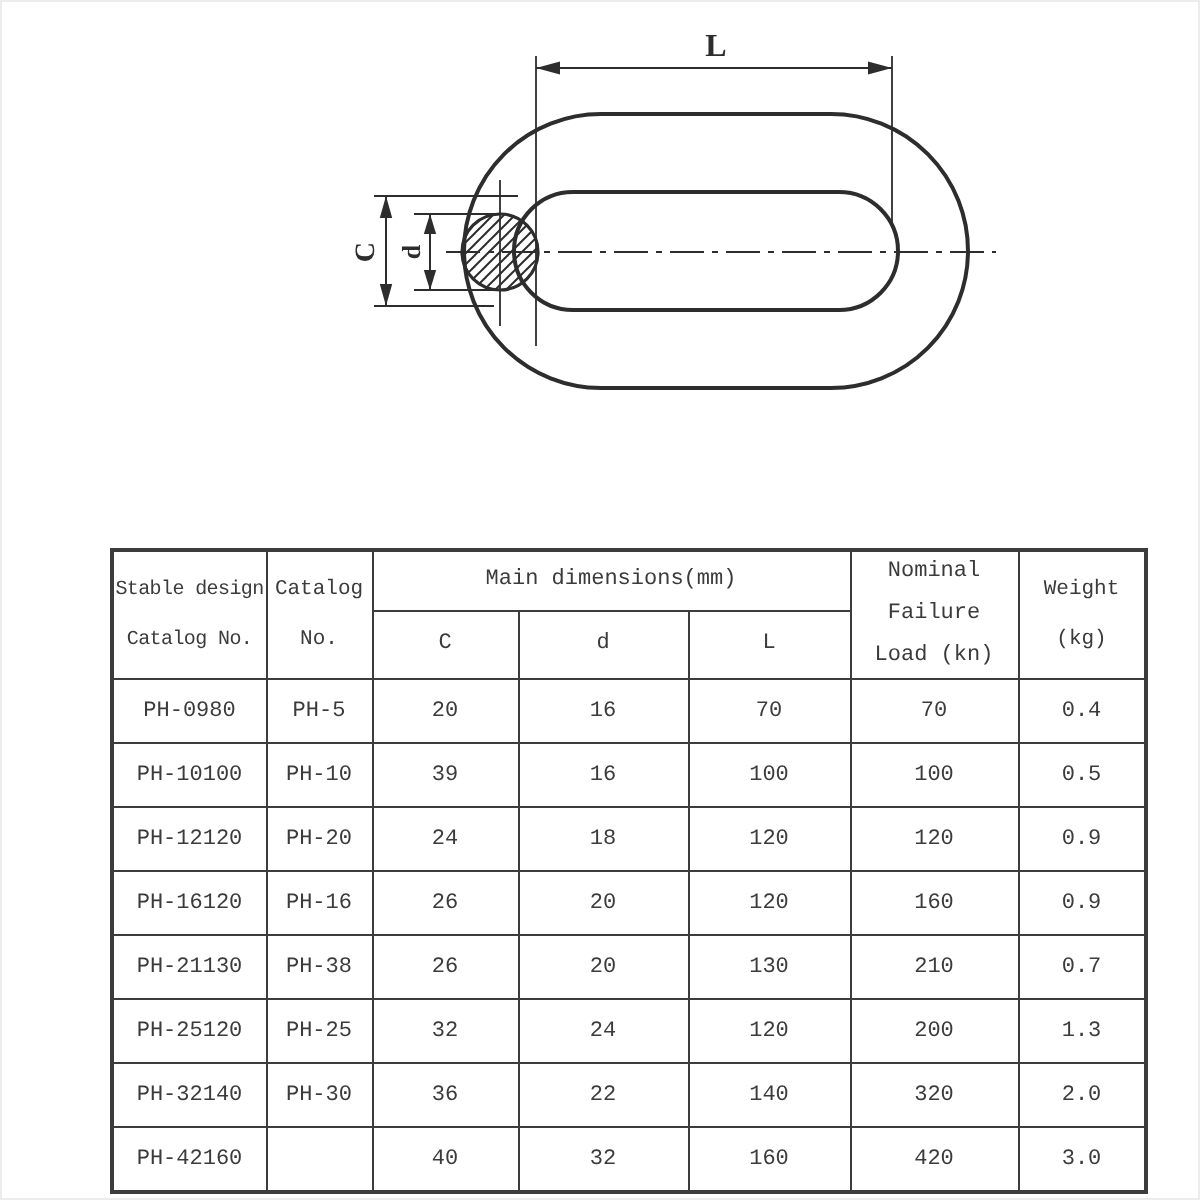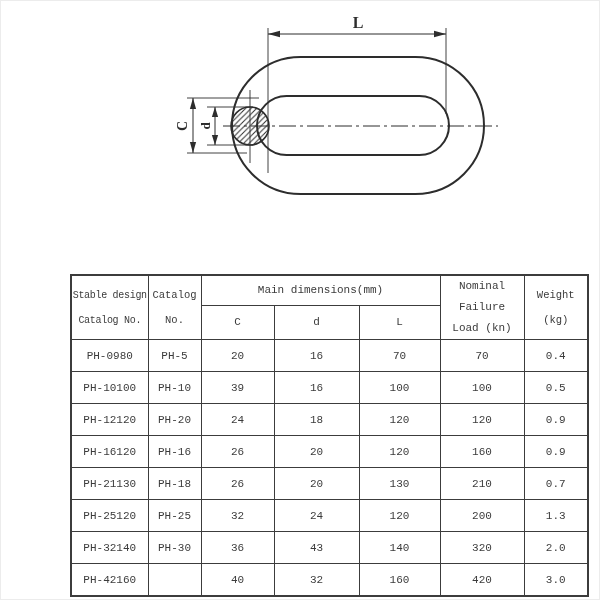--- a/index.html
+++ b/index.html
@@ -3,21 +3,21 @@
 <meta charset="utf-8">
 <style>
   html,body { margin:0; padding:0; background:#fff; }
   .page {
     position:relative; width:600px; height:600px; background:#ffffff;
     font-family:"Liberation Mono","DejaVu Sans Mono",monospace;
     overflow:hidden; box-sizing:border-box; border:1px solid #ececec;
   }
   .drawing { position:absolute; left:0; top:0; }
   table.spec {
-    position:absolute; left:69px; top:273px; width:517px;
+    position:absolute; left:54px; top:273px; width:517px;
     border-collapse:collapse; table-layout:fixed;
     border:2px solid #3c3c3c;
   }
   .spec th, .spec td {
     border:1px solid #3c3c3c; text-align:center; vertical-align:middle;
     color:#3b3b3b; font-weight:normal; padding:0; overflow:hidden;
   }
   .spec td { height:31px; font-size:11px; }
   .th-span { white-space:pre-line; line-height:25px; font-size:10.5px; }
   .th-col1 { font-size:10px; letter-spacing:-0.3px; }
@@ -134,41 +134,41 @@
         <td>PH-16120</td>
         <td>PH-16</td>
         <td>26</td>
         <td>20</td>
         <td>120</td>
         <td>160</td>
         <td>0.9</td>
       </tr>
       <tr>
         <td>PH-21130</td>
-        <td>PH-18</td>
+        <td>PH-38</td>
         <td>26</td>
         <td>20</td>
         <td>130</td>
         <td>210</td>
         <td>0.7</td>
       </tr>
       <tr>
         <td>PH-25120</td>
         <td>PH-25</td>
         <td>32</td>
         <td>24</td>
         <td>120</td>
         <td>200</td>
         <td>1.3</td>
       </tr>
       <tr>
         <td>PH-32140</td>
         <td>PH-30</td>
         <td>36</td>
-        <td>43</td>
+        <td>22</td>
         <td>140</td>
         <td>320</td>
         <td>2.0</td>
       </tr>
       <tr>
         <td>PH-42160</td>
         <td></td>
         <td>40</td>
         <td>32</td>
         <td>160</td>

